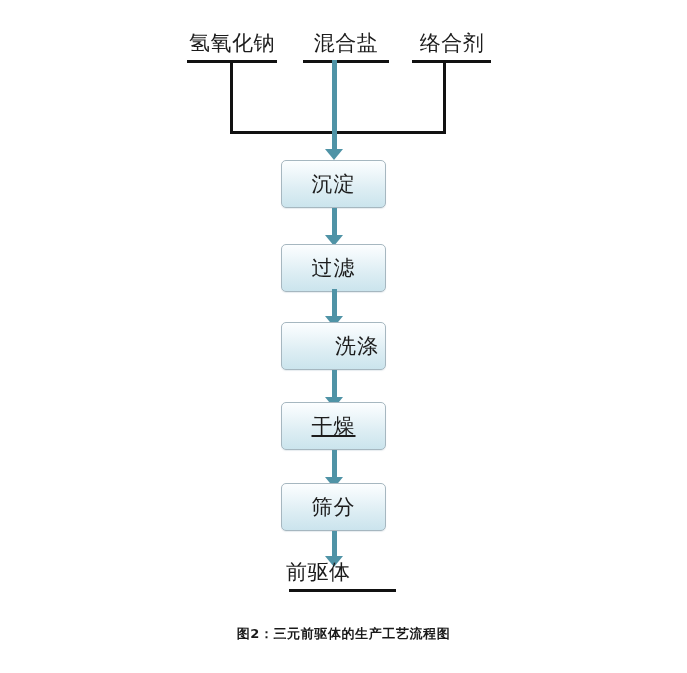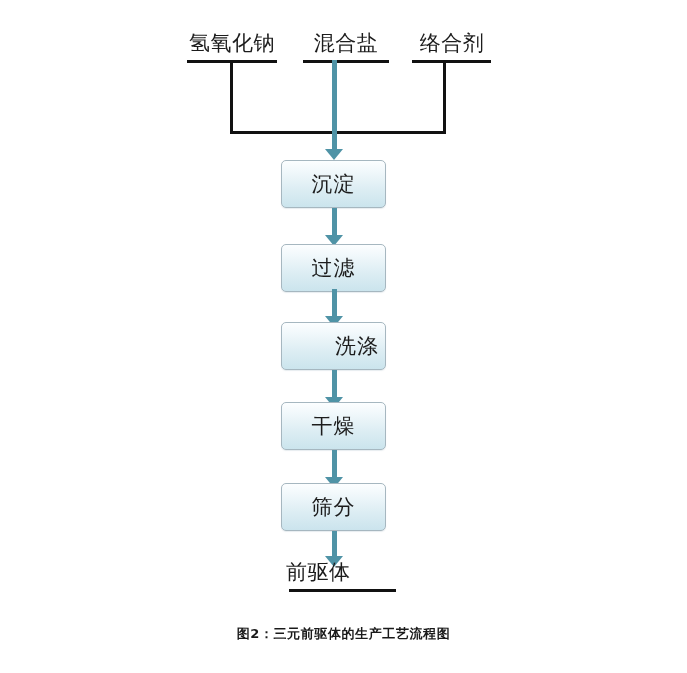--- a/index.html
+++ b/index.html
@@ -109,21 +109,21 @@
     display: flex;
     align-items: center;
     justify-content: center;
     font-size: 21px;
     letter-spacing: 1px;
     color: #1c1c1c;
   }
   #box-0 { top: 160px; }
   #box-1 { top: 238px; margin-top: 6px; }
   #box-2 { top: 322px; padding-left: 47px; }
-  #box-3 { top: 402px; }
+  #box-3 { top: 402px; text-decoration: underline; }
   #box-4 { top: 483px; }
 
   
   #label-product {
     position: absolute;
     left: 286px;
     top: 559px;
     width: 114px;
     font-size: 21px;
     line-height: 26px;

